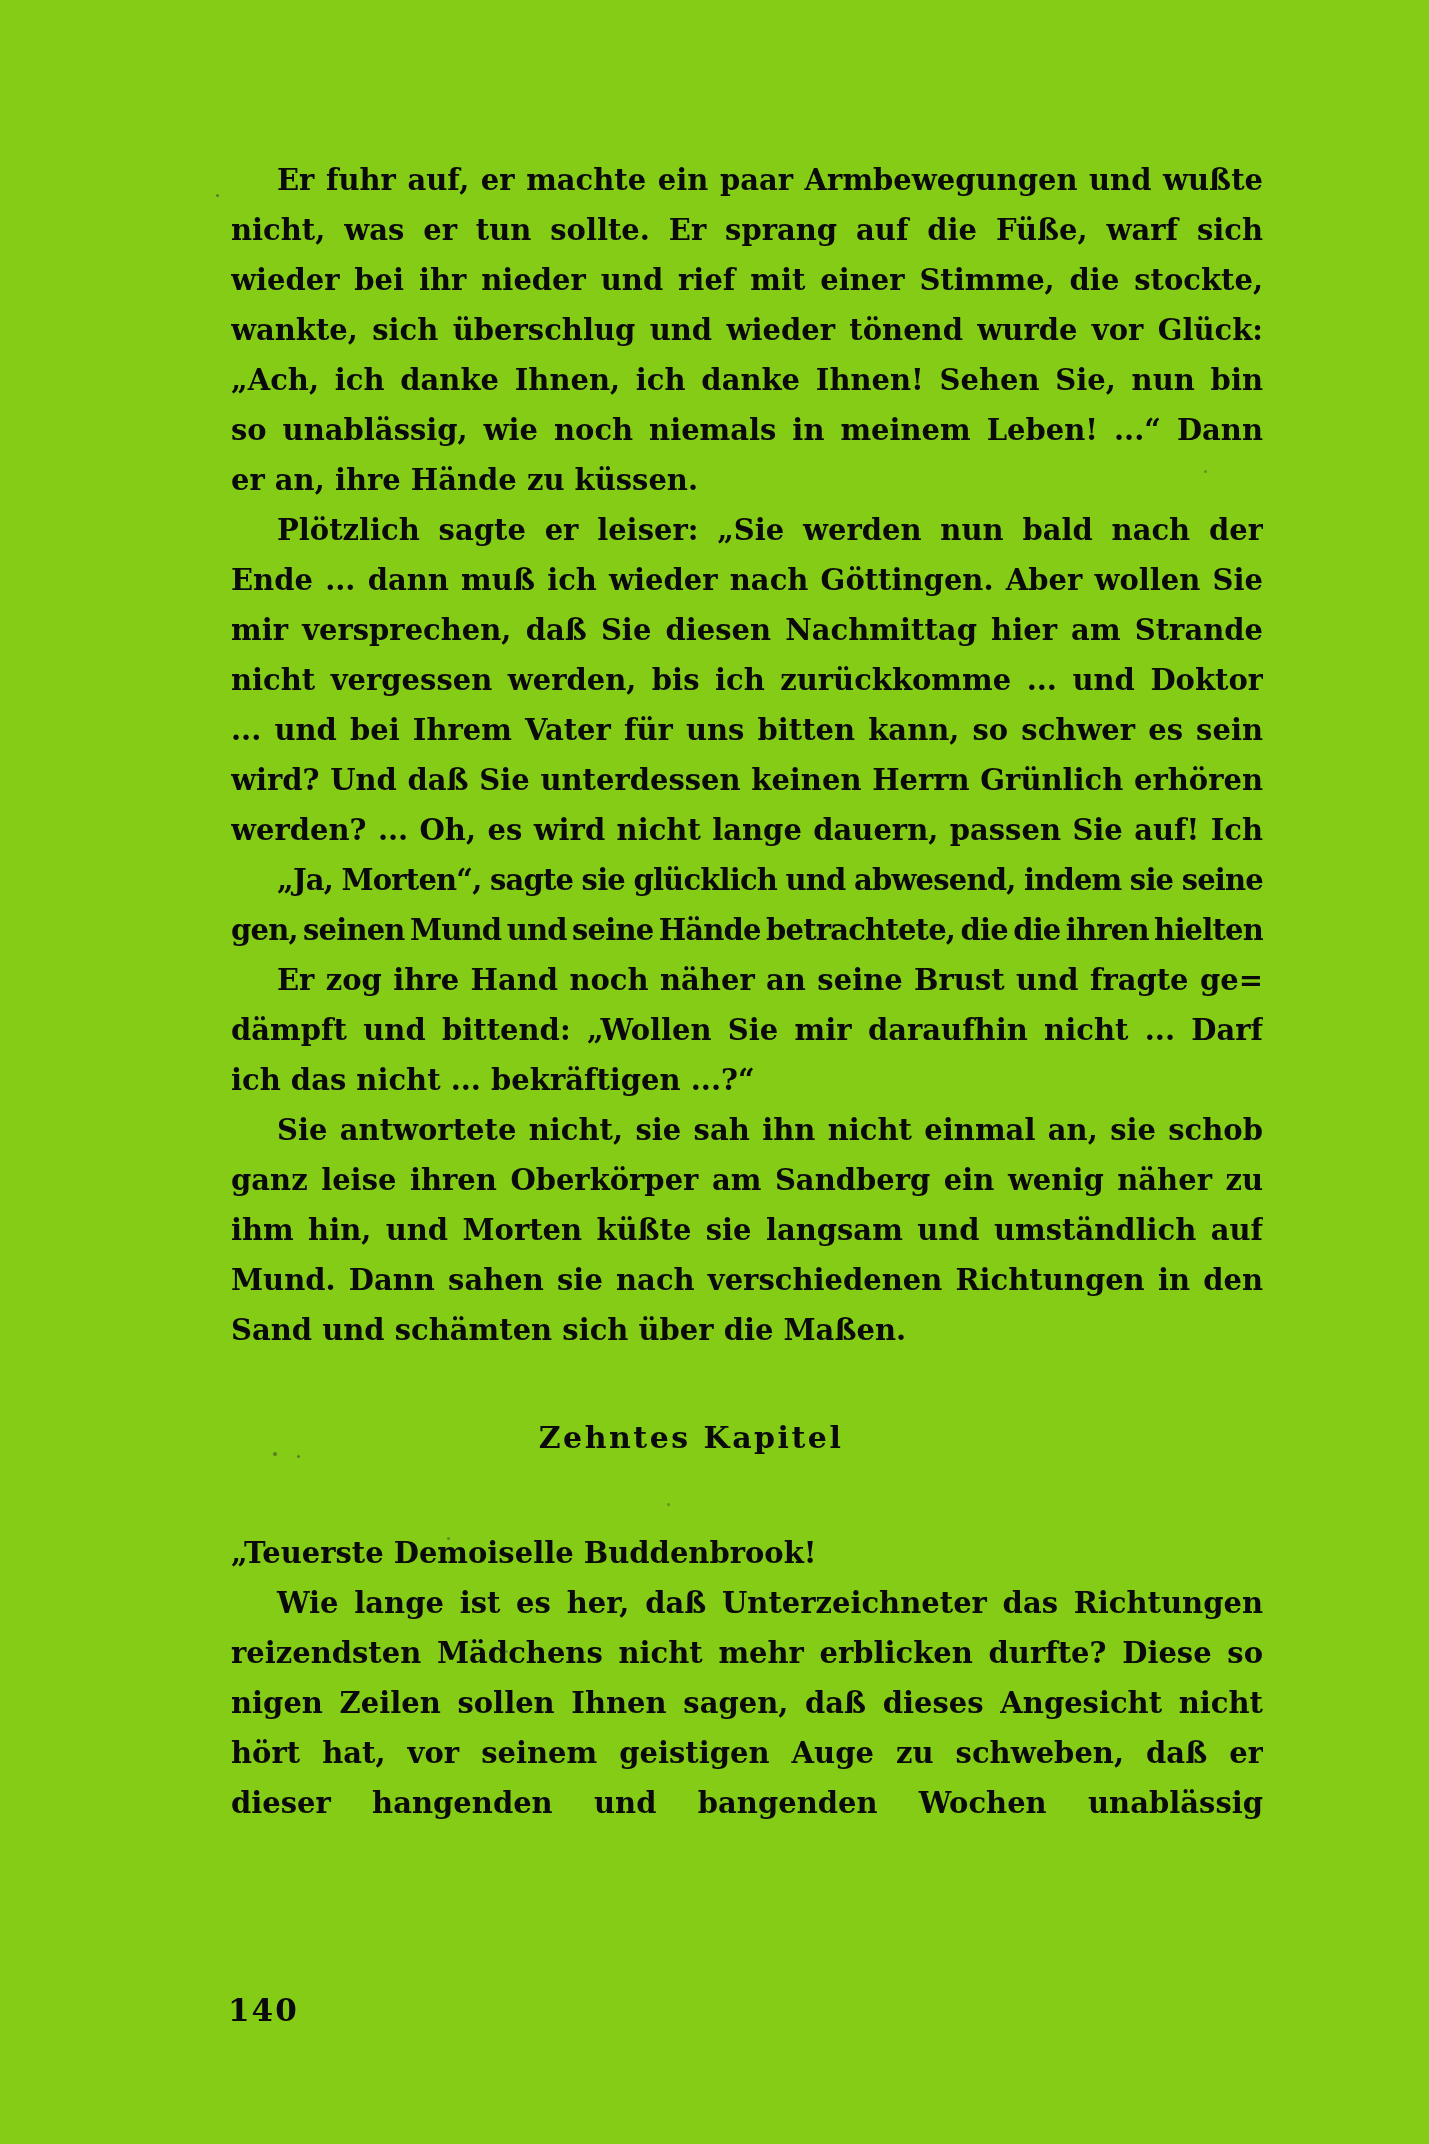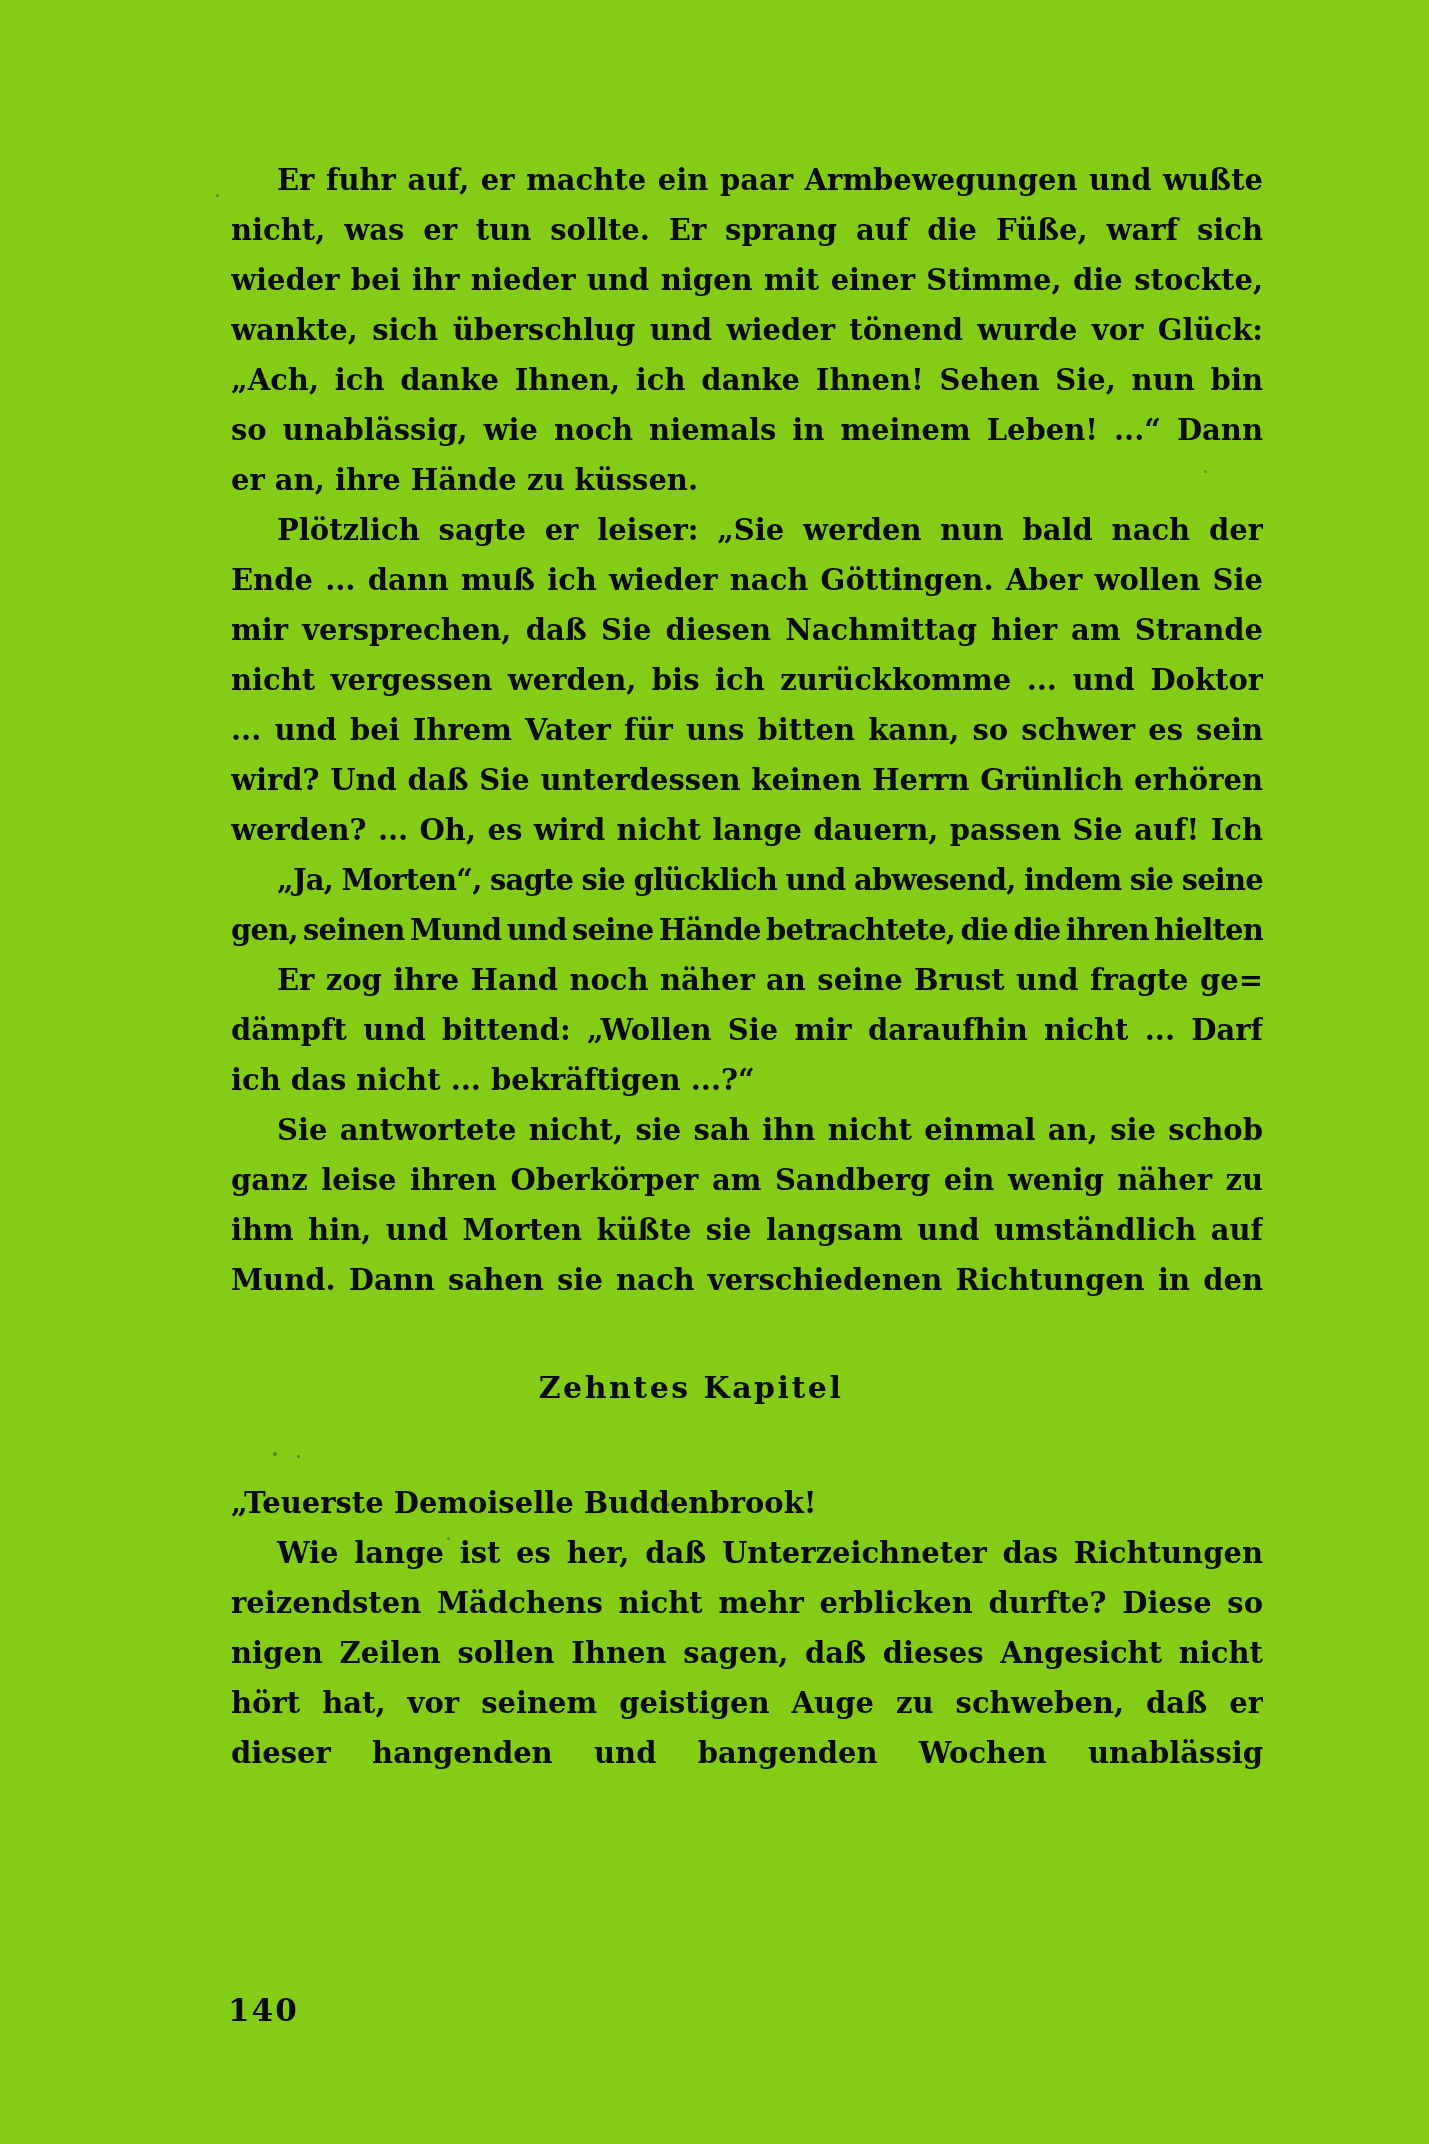--- a/index.html
+++ b/index.html
@@ -79,21 +79,21 @@
   .s7 { left: 505px;  top: 1650px; width: 3px; height: 3px; opacity: .45; }
 </style>
 </head>
 <body>
 
 <main class="page">
   <div class="text-block">
       <div class="paragraph">
         <div class="line justify indent">Er fuhr auf, er machte ein paar Armbewegungen und wußte</div>
         <div class="line justify">nicht, was er tun sollte. Er sprang auf die Füße, warf sich sofort</div>
-        <div class="line justify">wieder bei ihr nieder und nigen mit einer Stimme, die stockte,</div>
+        <div class="line justify">wieder bei ihr nieder und rief mit einer Stimme, die stockte,</div>
         <div class="line justify">wankte, sich überschlug und wieder tönend wurde vor Glück:</div>
         <div class="line justify">„Ach, ich danke Ihnen, ich danke Ihnen! Sehen Sie, nun bin ich</div>
         <div class="line justify">so unablässig, wie noch niemals in meinem Leben! ...“ Dann fing</div>
         <div class="line">er an, ihre Hände zu küssen.</div>
       </div>
       <div class="paragraph">
         <div class="line justify indent">Plötzlich sagte er leiser: „Sie werden nun bald nach der Stadt</div>
         <div class="line justify">Ende ... dann muß ich wieder nach Göttingen. Aber wollen Sie</div>
         <div class="line justify">mir versprechen, daß Sie diesen Nachmittag hier am Strande</div>
         <div class="line justify">nicht vergessen werden, bis ich zurückkomme ... und Doktor bin</div>
@@ -108,20 +108,21 @@
       <div class="paragraph">
         <div class="line justify indent">Er zog ihre Hand noch näher an seine Brust und fragte ge=</div>
         <div class="line justify">dämpft und bittend: „Wollen Sie mir daraufhin nicht ... Darf</div>
         <div class="line">ich das nicht ... bekräftigen ...?“</div>
       </div>
       <div class="paragraph">
         <div class="line justify indent">Sie antwortete nicht, sie sah ihn nicht einmal an, sie schob nur</div>
         <div class="line justify">ganz leise ihren Oberkörper am Sandberg ein wenig näher zu</div>
         <div class="line justify">ihm hin, und Morten küßte sie langsam und umständlich auf den</div>
         <div class="line justify">Mund. Dann sahen sie nach verschiedenen Richtungen in den</div>
+        <div class="line">Sand und schämten sich über die Maßen.</div>
       </div>
       <div class="chapter-heading">Zehntes Kapitel</div>
       <div class="paragraph">
         <div class="line">„Teuerste Demoiselle Buddenbrook!</div>
       </div>
       <div class="paragraph">
         <div class="line justify indent">Wie lange ist es her, daß Unterzeichneter das Richtungen des</div>
         <div class="line justify">reizendsten Mädchens nicht mehr erblicken durfte? Diese so we=</div>
         <div class="line justify">nigen Zeilen sollen Ihnen sagen, daß dieses Angesicht nicht aufge=</div>
         <div class="line justify">hört hat, vor seinem geistigen Auge zu schweben, daß er während</div>

